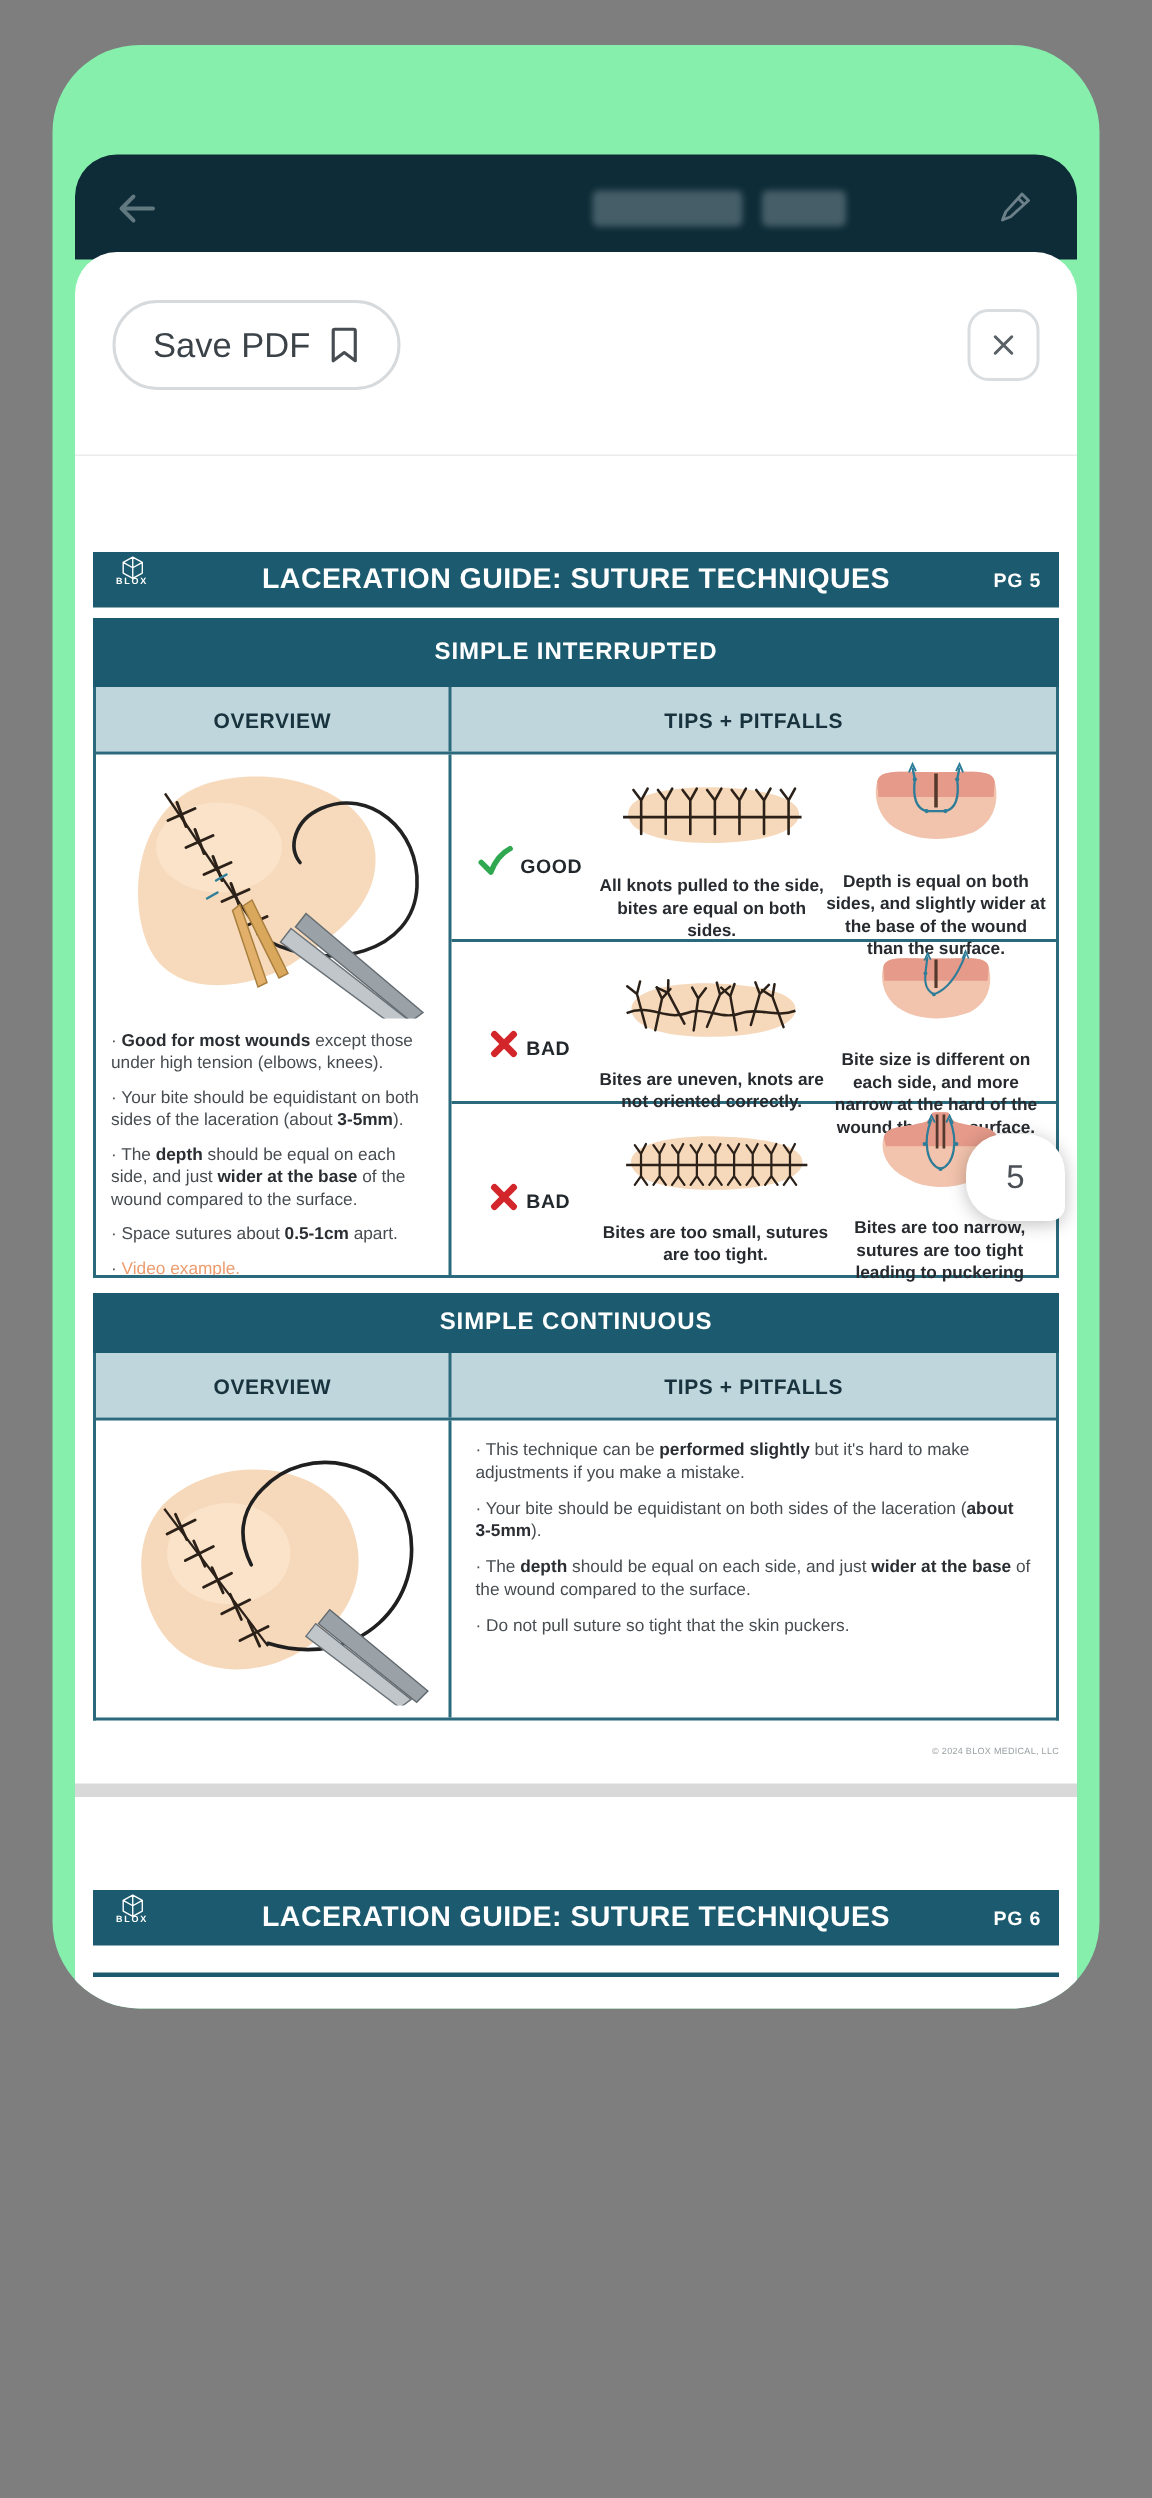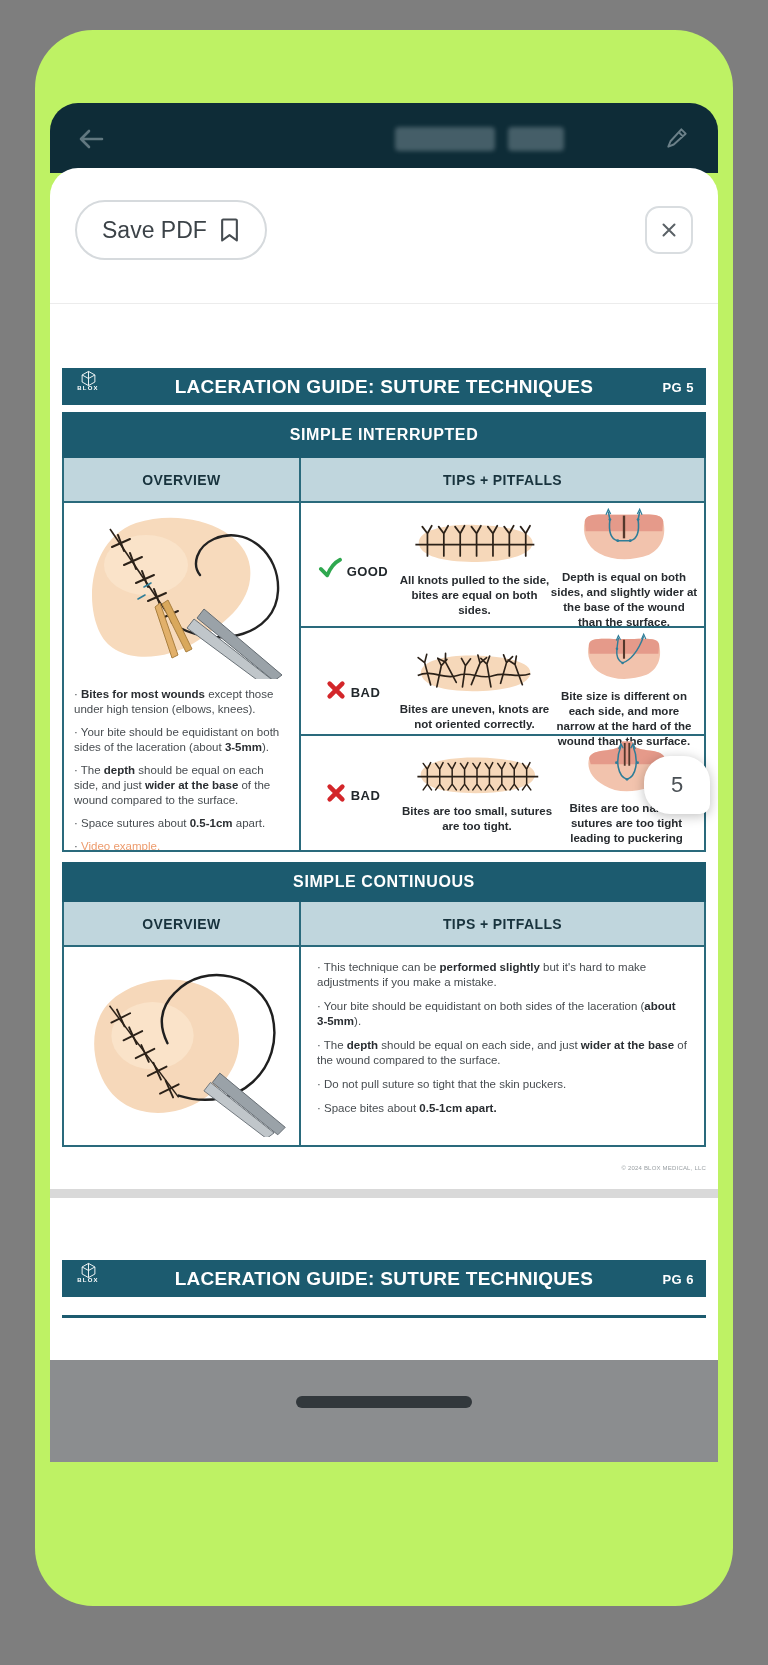--- a/index.html
+++ b/index.html
@@ -1,18 +1,18 @@
 <!DOCTYPE html>
 <html><head>
 <meta charset="utf-8">
 <style>
   html,body{margin:0;padding:0;}
   body{font-family:"Liberation Sans",sans-serif;}
   .stage{position:relative;width:768px;height:1665px;background:#7e7e7e;overflow:hidden;}
-  .phone{position:absolute;left:35px;top:30px;width:698px;height:1576px;background:#bef264;border-radius:58px;overflow:hidden;}
+  .phone{position:absolute;left:35px;top:30px;width:698px;height:1309px;background:#86efac;border-radius:58px;overflow:hidden;}
   
   .app-bar{position:absolute;left:15px;right:15px;top:73px;height:70px;background:#0e2c37;border-radius:28px 28px 0 0;}
   .app-bar svg{position:absolute;}
   .frag{position:absolute;top:24px;height:24px;border-radius:4px;background:rgba(186,203,209,.32);filter:blur(2px);}
   .frag1{left:345px;width:100px;}
   .frag2{left:458px;width:56px;}
   
   .sheet{position:absolute;left:15px;right:15px;top:138px;height:1192px;background:#fff;border-radius:28px 28px 0 0;overflow:hidden;}
   .sheet-head{display:flex;justify-content:space-between;align-items:center;padding:32px 25px 0 25px;}
   .save-btn{height:60px;border-radius:30px;border:2px solid #d6dadd;background:#fff;display:flex;align-items:center;gap:12px;padding:0 25px;font-size:23px;color:#3c4348;font-family:inherit;cursor:pointer;}
@@ -32,21 +32,21 @@
   .sec-bar.h40b{height:40px;margin-top:18px;}
   .tbl{border:2px solid #2a6a7c;border-top:none;margin-top:0;}
   .colrow{display:grid;grid-template-columns:237px 1fr;background:#c0d6dd;border-top:2px solid #2a6a7c;}
   .colcell{height:43px;display:flex;align-items:center;justify-content:center;font-weight:bold;font-size:14px;color:#18333d;letter-spacing:.4px;}
   .colcell.first{border-right:2px solid #2a6a7c;}
   .body1{display:grid;grid-template-columns:237px 1fr;border-top:2px solid #2a6a7c;height:347px;}
   .cell-left{border-right:2px solid #2a6a7c;padding:4px 10px 6px 10px;overflow:hidden;}
   .trow{box-sizing:border-box;display:grid;grid-template-columns:92px 1.02fr 1fr;align-items:center;padding:4px 6px;}
   .trow.ra{height:123px;} .trow.rb{height:108px;border-top:2px solid #2a6a7c;} .trow.rc{height:114px;border-top:2px solid #2a6a7c;}
   .verdict{display:flex;align-items:flex-end;justify-content:center;gap:5px;font-weight:800;font-size:13px;color:#22282c;letter-spacing:.4px;}
-  .fig{display:flex;flex-direction:column;align-items:center;justify-content:center;gap:5px;}
+  .fig{display:flex;flex-direction:column;align-items:center;justify-content:center;gap:16px;}
   .cap{font-weight:bold;font-size:11.5px;line-height:1.3;text-align:center;color:#272b2f;max-width:170px;}
   .bul{font-size:11.5px;line-height:1.3;color:#474c50;margin:8px 0 0 0;}
   .bul b{color:#2a2e32;}
   .vlink{color:#ed9c6e;text-decoration:underline;cursor:pointer;}
   .body2{display:grid;grid-template-columns:237px 1fr;border-top:2px solid #2a6a7c;height:198px;}
   .cell-left2{border-right:2px solid #2a6a7c;display:flex;align-items:center;justify-content:center;overflow:hidden;}
   .cell-tips2{padding:4px 16px 8px 16px;overflow:hidden;}
   .cell-tips2 .bul{margin-top:9px;}
   .copyright{text-align:right;font-size:6px;color:#9aa0a4;margin-top:18px;letter-spacing:.2px;}
   .p5pad{height:18px;}
@@ -123,21 +123,21 @@
                       <path d="M74 94 L92 86 M80 82 L86 98"></path>
                       <path d="M86 112 L104 104 M92 100 L98 116"></path>
                     </g>
                     <path d="M104 120 C146 142 202 128 204 84 C206 46 172 18 140 32 C122 40 118 58 126 68" fill="none" stroke="#222" stroke-width="2.4" stroke-linecap="round"></path>
                     <path d="M86 96 L104 148 L98 151 L81 100 Z" fill="#e2b06a" stroke="#a97f3f" stroke-width="1"></path>
                     <path d="M94 93 L118 142 L112 145 L88 97 Z" fill="#d9a85c" stroke="#a97f3f" stroke-width="1"></path>
                     <path d="M208 168 L130 102 L123 111 L200 174 Z" fill="#9aa2a8" stroke="#646c72" stroke-width="1"></path>
                     <path d="M197 172 L120 112 L113 121 L190 178 Z" fill="#c0c6ca" stroke="#6a7278" stroke-width="1"></path>
                     <path d="M70 80 l7 -4 M64 92 l7 -4" stroke="#2f7e99" stroke-width="1.6" stroke-linecap="round"></path>
                   </svg>
-                  <p class="bul">· <b>Bites for most wounds</b> except those under high tension (elbows, knees).</p>
+                  <p class="bul">· <b>Good for most wounds</b> except those under high tension (elbows, knees).</p>
                   <p class="bul">· Your bite should be equidistant on both sides of the laceration (about <b>3-5mm</b>).</p>
                   <p class="bul">· The <b>depth</b> should be equal on each side, and just <b>wider at the base</b> of the wound compared to the surface.</p>
                   <p class="bul">· Space sutures about <b>0.5-1cm</b> apart.</p>
                   <p class="bul"><span>·</span> <a class="vlink">Video example.</a></p>
                 </div>
 
                 <div>
 
                   <div class="trow ra">
                     <div class="verdict">
@@ -298,21 +298,20 @@
                     <path d="M112 148 C176 168 226 118 212 62 C200 18 140 4 108 38 C90 56 92 76 100 92" fill="none" stroke="#1f1f1f" stroke-width="2.6" stroke-linecap="round"></path>
                     <path d="M226 182 L156 124 L148 134 L218 190 Z" fill="#9aa2a8" stroke="#60686e" stroke-width="1"></path>
                     <path d="M214 188 L146 134 L139 143 L206 194 Z" fill="#c0c6ca" stroke="#6a7278" stroke-width="1"></path>
                   </svg>
                 </div>
                 <div class="cell-tips2">
                   <p class="bul">· This technique can be <b>performed slightly</b> but it's hard to make adjustments if you make a mistake.</p>
                   <p class="bul">· Your bite should be equidistant on both sides of the laceration (<b>about 3-5mm</b>).</p>
                   <p class="bul">· The <b>depth</b> should be equal on each side, and just <b>wider at the base</b> of the wound compared to the surface.</p>
                   <p class="bul">· Do not pull suture so tight that the skin puckers.</p>
-                  <p class="bul">· Space bites about <b>0.5-1cm apart.</b></p>
                 </div>
               </div>
             </div>
 
             <div class="copyright">© 2024 BLOX MEDICAL, LLC</div>
             <div class="p5pad"></div>
           </div>
         </div>
 
         <div class="page-sep"></div>

